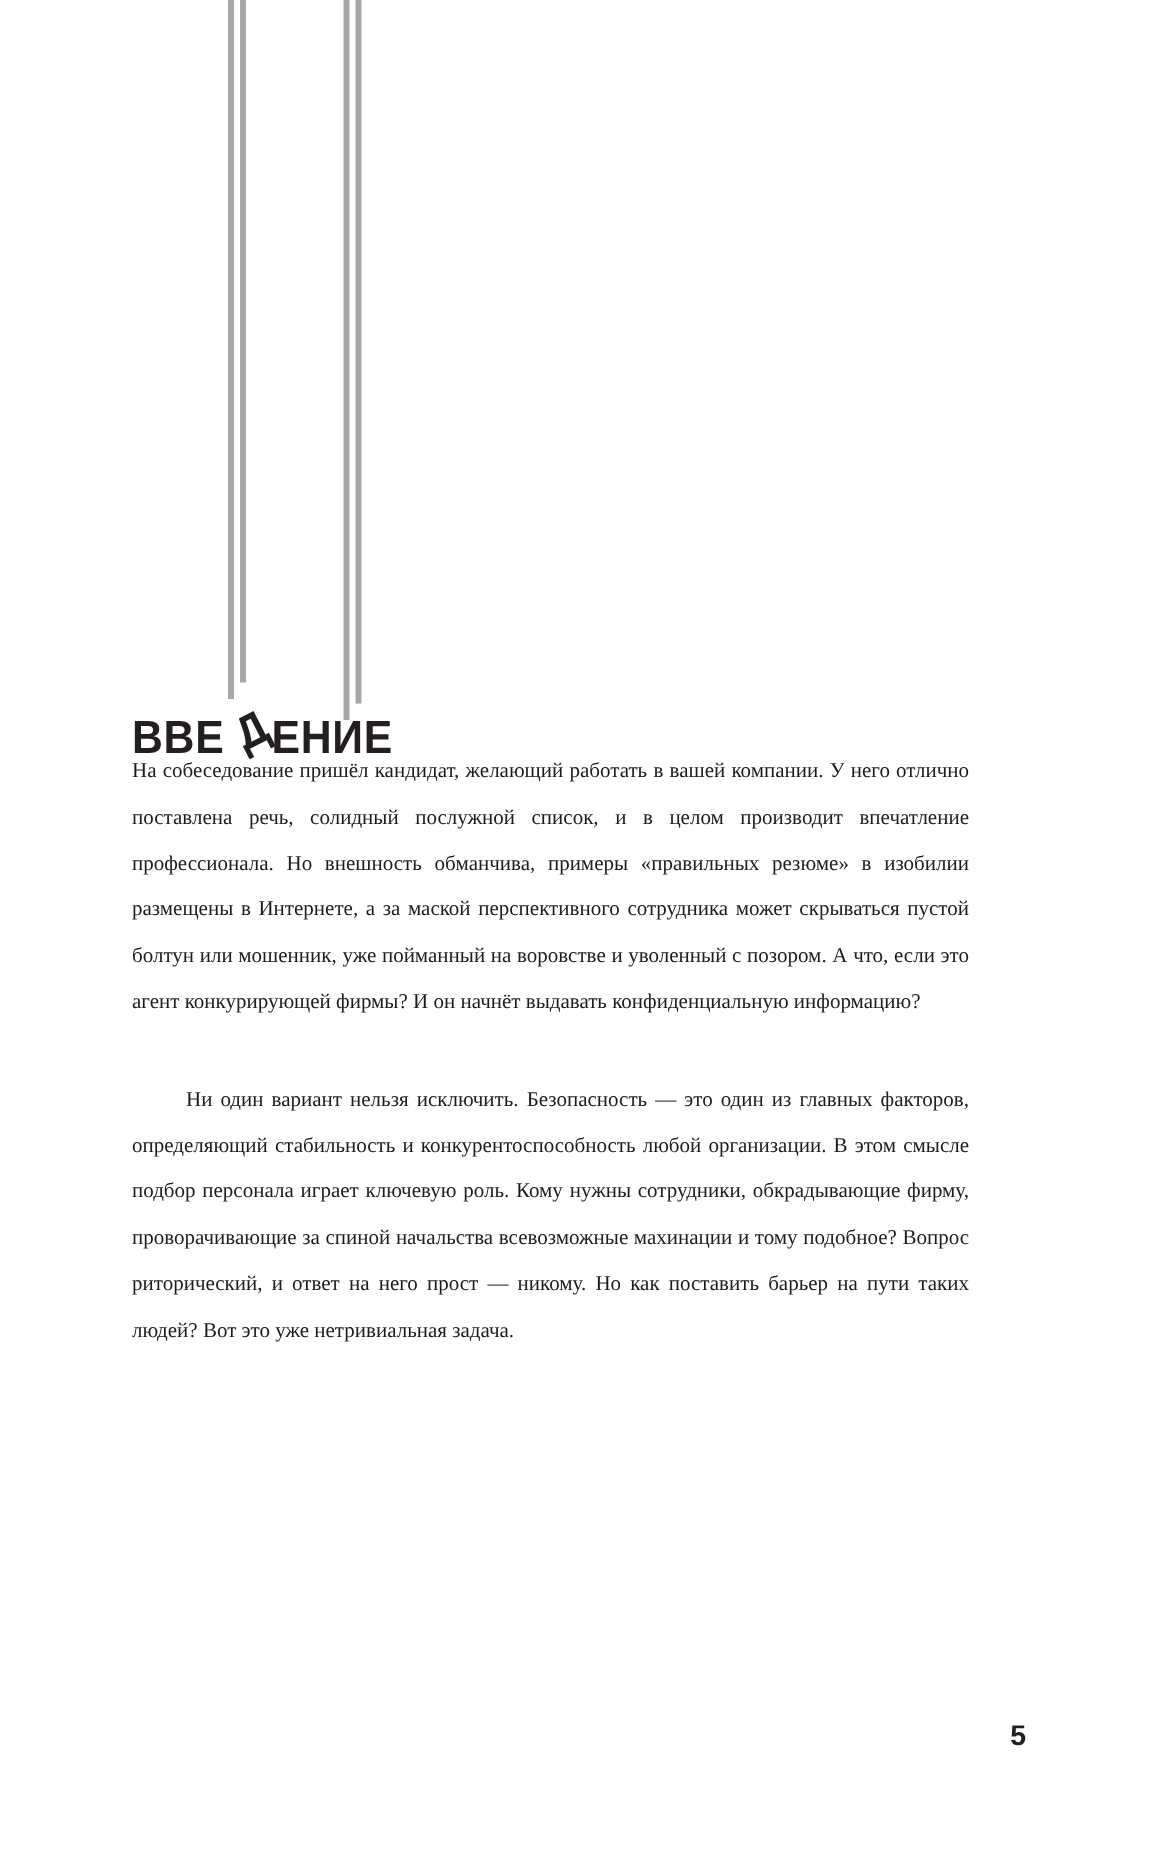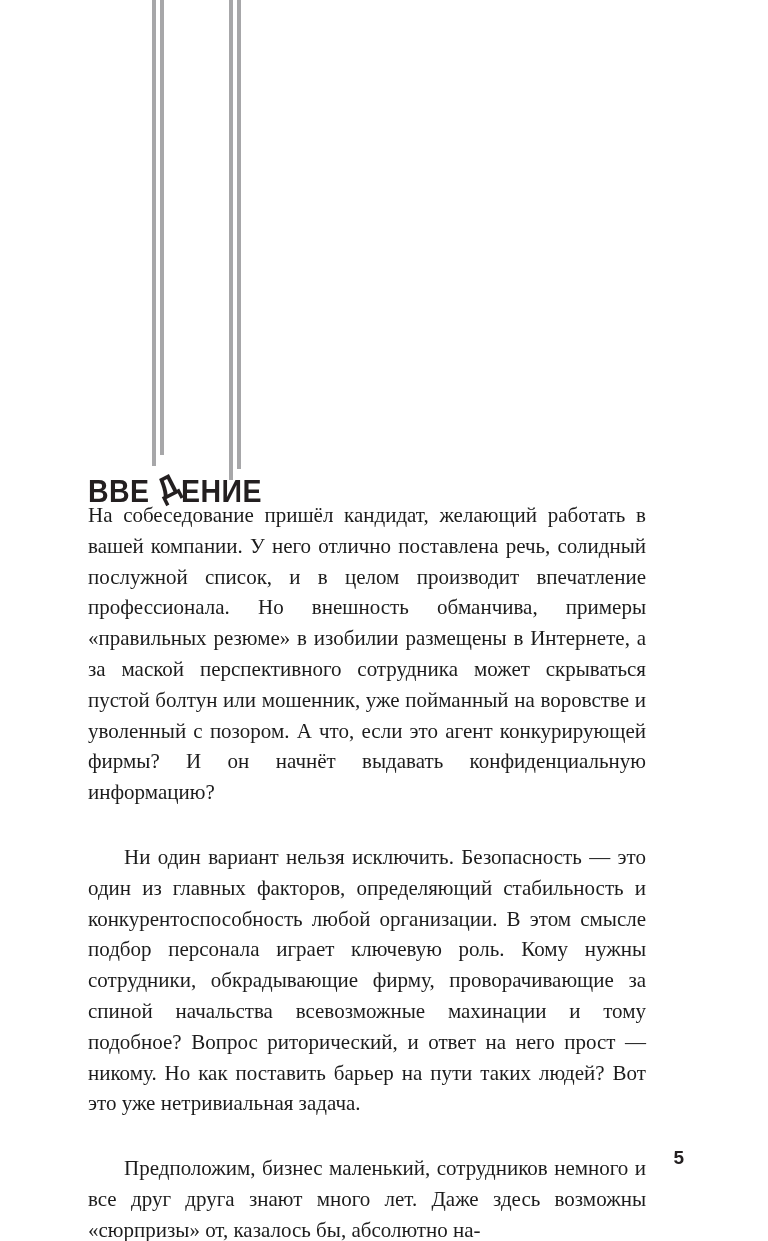--- a/index.html
+++ b/index.html
@@ -82,21 +82,21 @@
   
   .body-copy {
     position: absolute;
     left: 88px;
     top: 500px;
     width: 558px;
   }
   .body-copy p {
     margin: 0;
     font-family: "Liberation Serif", "DejaVu Serif", serif;
-    font-size: 21px;
+    font-size: 14px;
     line-height: 30.8px;
     text-align: justify;
     text-justify: inter-word;
     color: #1c1c1c;
     hyphens: manual;
   }
   .body-copy p.indented {
     text-indent: 36px;
     margin-top: 34px;
   }
@@ -125,18 +125,17 @@
     <div class="vrule r2"></div>
   </div>
 
   <h1 class="chapter-heading">
     <span class="heading-part">ВВЕ</span><span class="heading-tilt">Д</span><span class="heading-part">ЕНИЕ</span>
   </h1>
 
   <div class="body-copy">
     <p>На собеседование пришёл кандидат, желающий работать в вашей компании. У него отлично поставлена речь, солидный послужной список, и в целом производит впечатление профессионала. Но внешность обманчива, примеры «правильных резюме» в изобилии размещены в Интернете, а за маской перспективного сотрудника может скрываться пустой болтун или мошенник, уже пойманный на воровстве и уволенный с позором. А что, если это агент конкурирующей фирмы? И он начнёт выдавать конфиденциальную информацию?</p>
     <p class="indented">Ни один вариант нельзя исключить. Безопасность — это один из главных факторов, определяющий стабильность и конкурентоспособность любой организации. В этом смысле подбор персонала играет ключевую роль. Кому нужны сотрудники, обкрадывающие фирму, проворачивающие за спиной начальства всевозможные махинации и тому подобное? Вопрос риторический, и ответ на него прост — никому. Но как поставить барьер на пути таких людей? Вот это уже нетривиальная задача.</p>
-    <p class="indented">Предположим, бизнес маленький, сотрудников немного и все друг друга знают много лет. Даже здесь возможны «сюрпризы» от, казалось бы, абсолютно на-</p>
   </div>
 
   <div class="folio">5</div>
 
 </div>
 
 </body></html>

